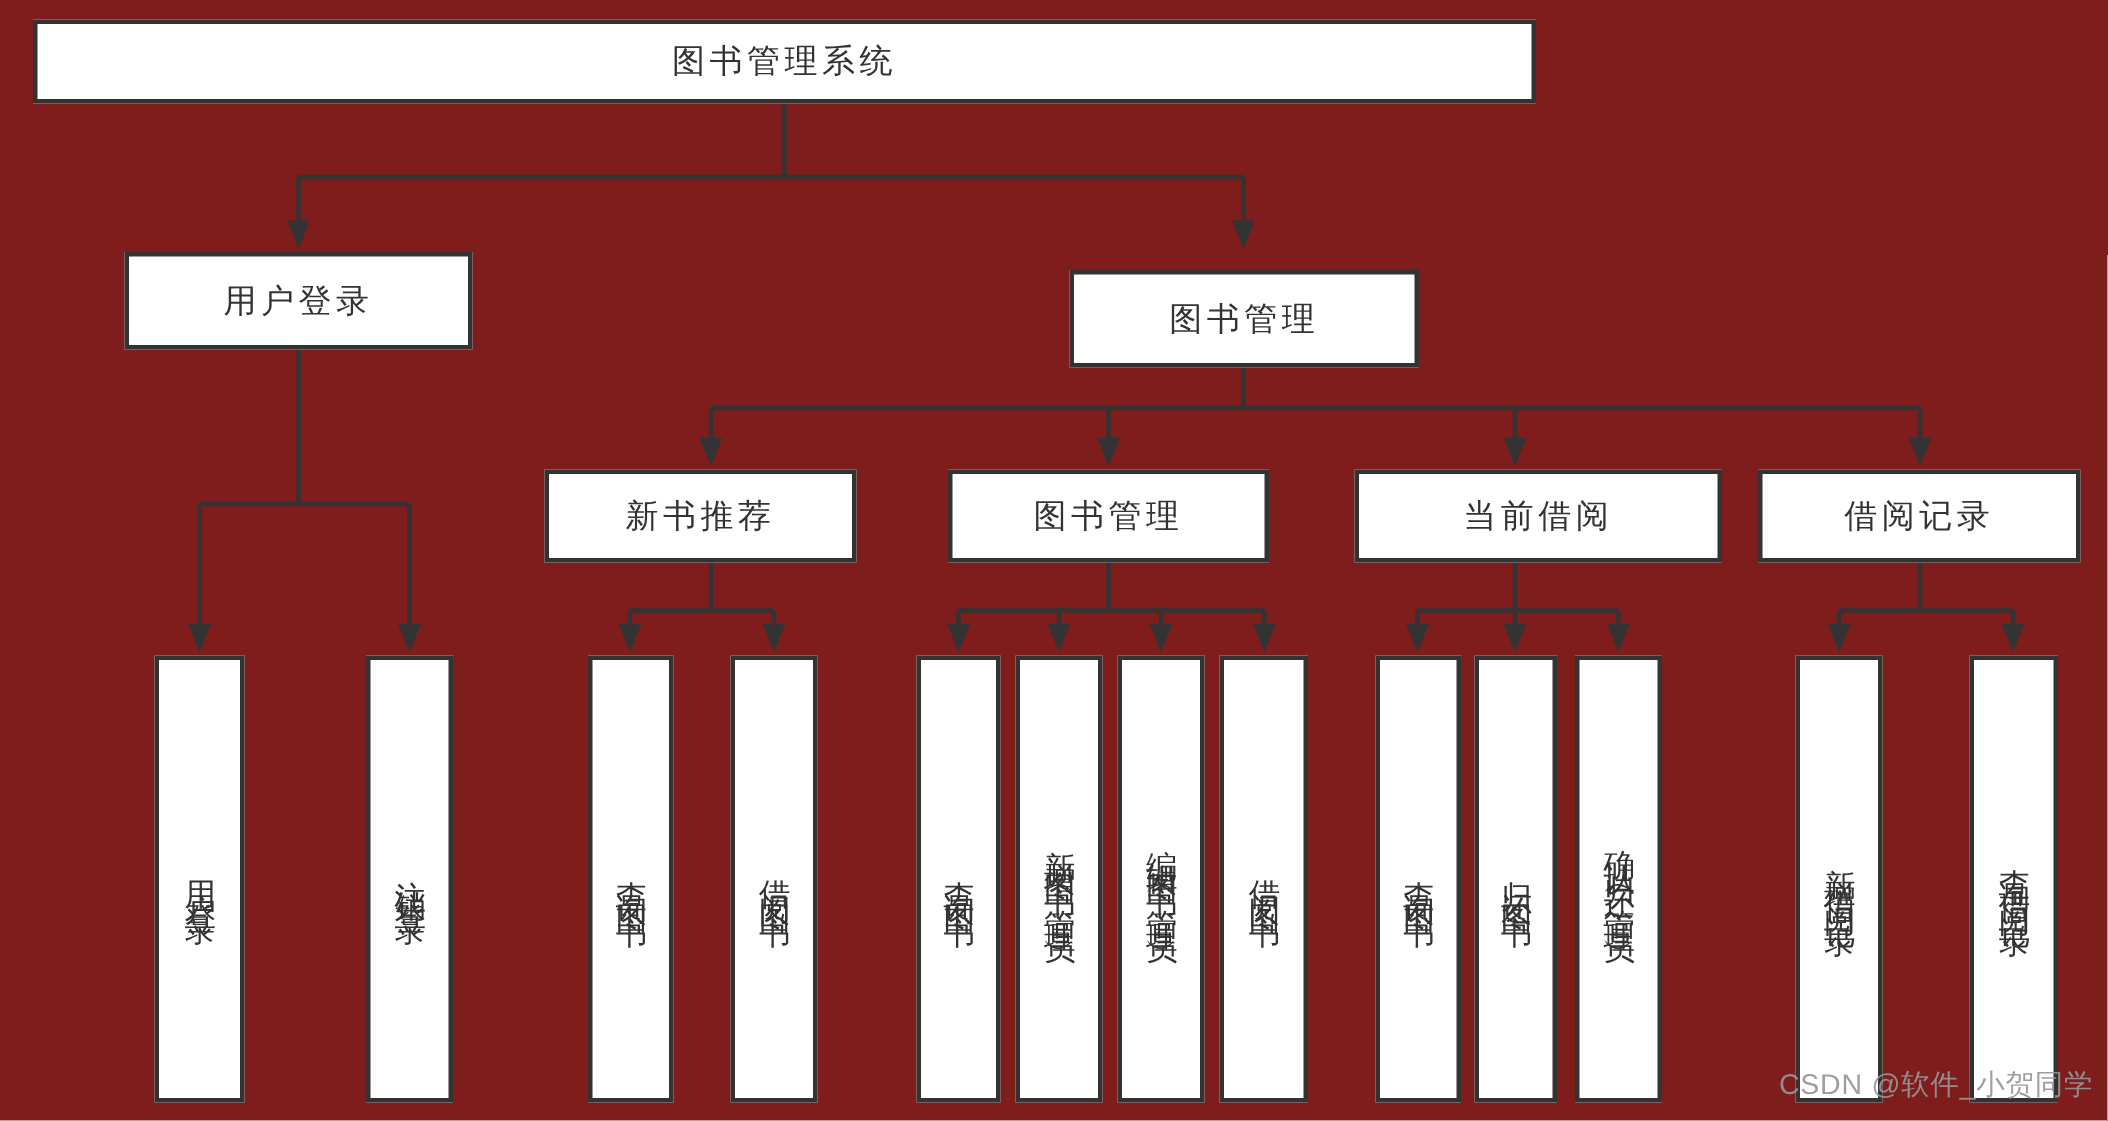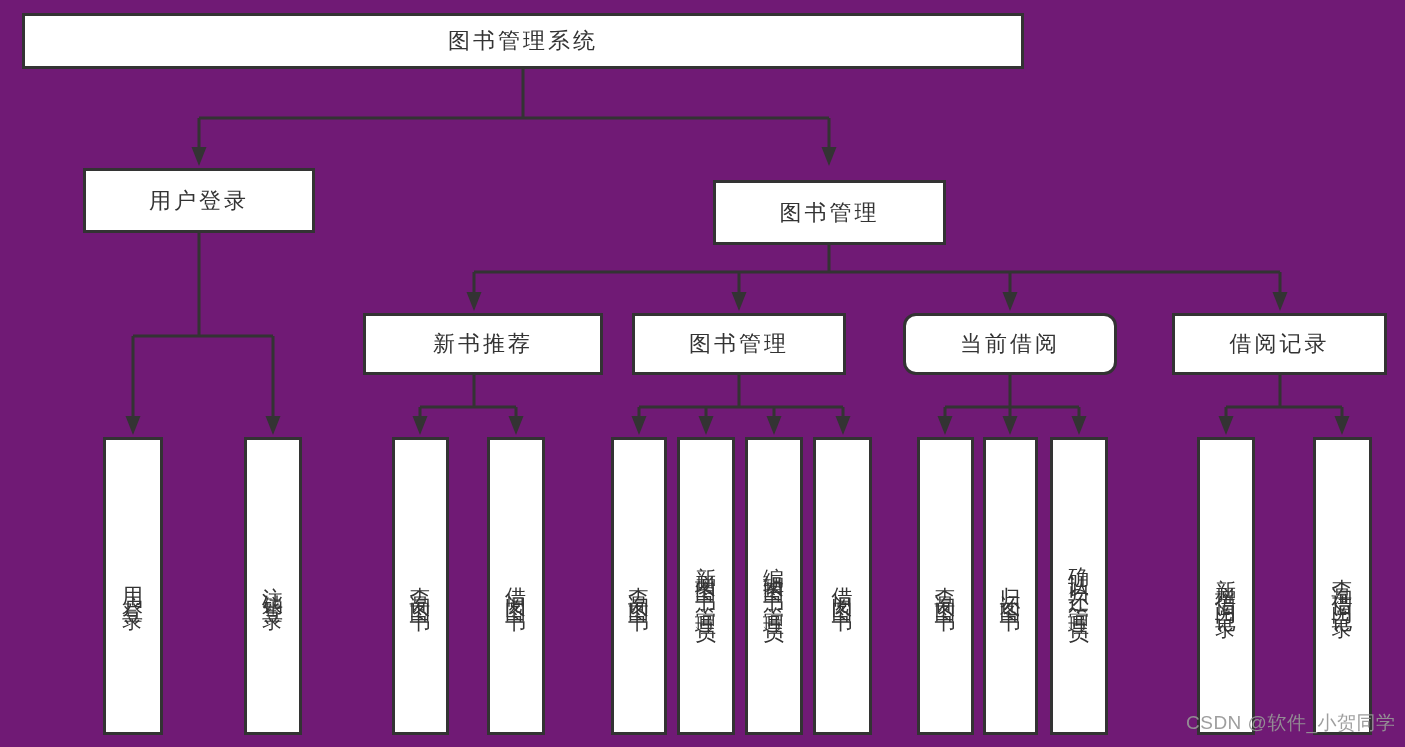--- a/index.html
+++ b/index.html
@@ -1,21 +1,21 @@
 <!DOCTYPE html>
 <html><head>
 <meta charset="utf-8">
 <title>Diagram</title>
 <style>
   html, body { margin: 0; padding: 0; background: #ffffff; }
   .canvas {
     position: relative;
     width: 1405px;
     height: 747px;
-    background: #701a75;
+    background: #7f1d1d;
     font-family: "Liberation Sans", "DejaVu Sans", sans-serif;
     overflow: hidden;
   }
   .connectors {
     position: absolute;
     left: 0; top: 0;
     width: 1405px; height: 747px;
     pointer-events: none;
   }
   .node {
@@ -95,23 +95,23 @@
       <path d="M1226 435 L1218.5 416 L1233.5 416 Z"></path>
       <path d="M1342 435 L1334.5 416 L1349.5 416 Z"></path>
     </g>
   </svg>
 
   <div class="node h-node" style="left:22px; top:13px; width:1002px; height:56px;">图书管理系统</div>
 
   <div class="node h-node" style="left:83px; top:168px; width:232px; height:65px;">用户登录</div>
   <div class="node h-node" style="left:713px; top:180px; width:233px; height:65px;">图书管理</div>
 
-  <div class="node h-node" style="left:363px; top:313px; width:240px; height:62px;">新书推荐</div>
+  <div class="node h-node" style="left:363px; top:313px; width:208px; height:62px;">新书推荐</div>
   <div class="node h-node" style="left:632px; top:313px; width:214px; height:62px;">图书管理</div>
-  <div class="node h-node" style="left:903px; top:313px; width:214px; height:62px;border-radius:13px;">当前借阅</div>
+  <div class="node h-node" style="left:903px; top:313px; width:245px; height:62px;">当前借阅</div>
   <div class="node h-node" style="left:1172px; top:313px; width:215px; height:62px;">借阅记录</div>
 
   <div class="node v-node" style="left:103px; top:437px; width:60px; height:298px;">用户登录</div>
   <div class="node v-node" style="left:244px; top:437px; width:58px; height:298px;">注销登录</div>
 
   <div class="node v-node" style="left:392px; top:437px; width:57px; height:298px;">查询图书</div>
   <div class="node v-node" style="left:487px; top:437px; width:58px; height:298px;">借阅图书</div>
 
   <div class="node v-node" style="left:611px; top:437px; width:56px; height:298px;">查询图书</div>
   <div class="node v-node" style="left:677px; top:437px; width:58px; height:298px;">新增图书（管理员）</div>

